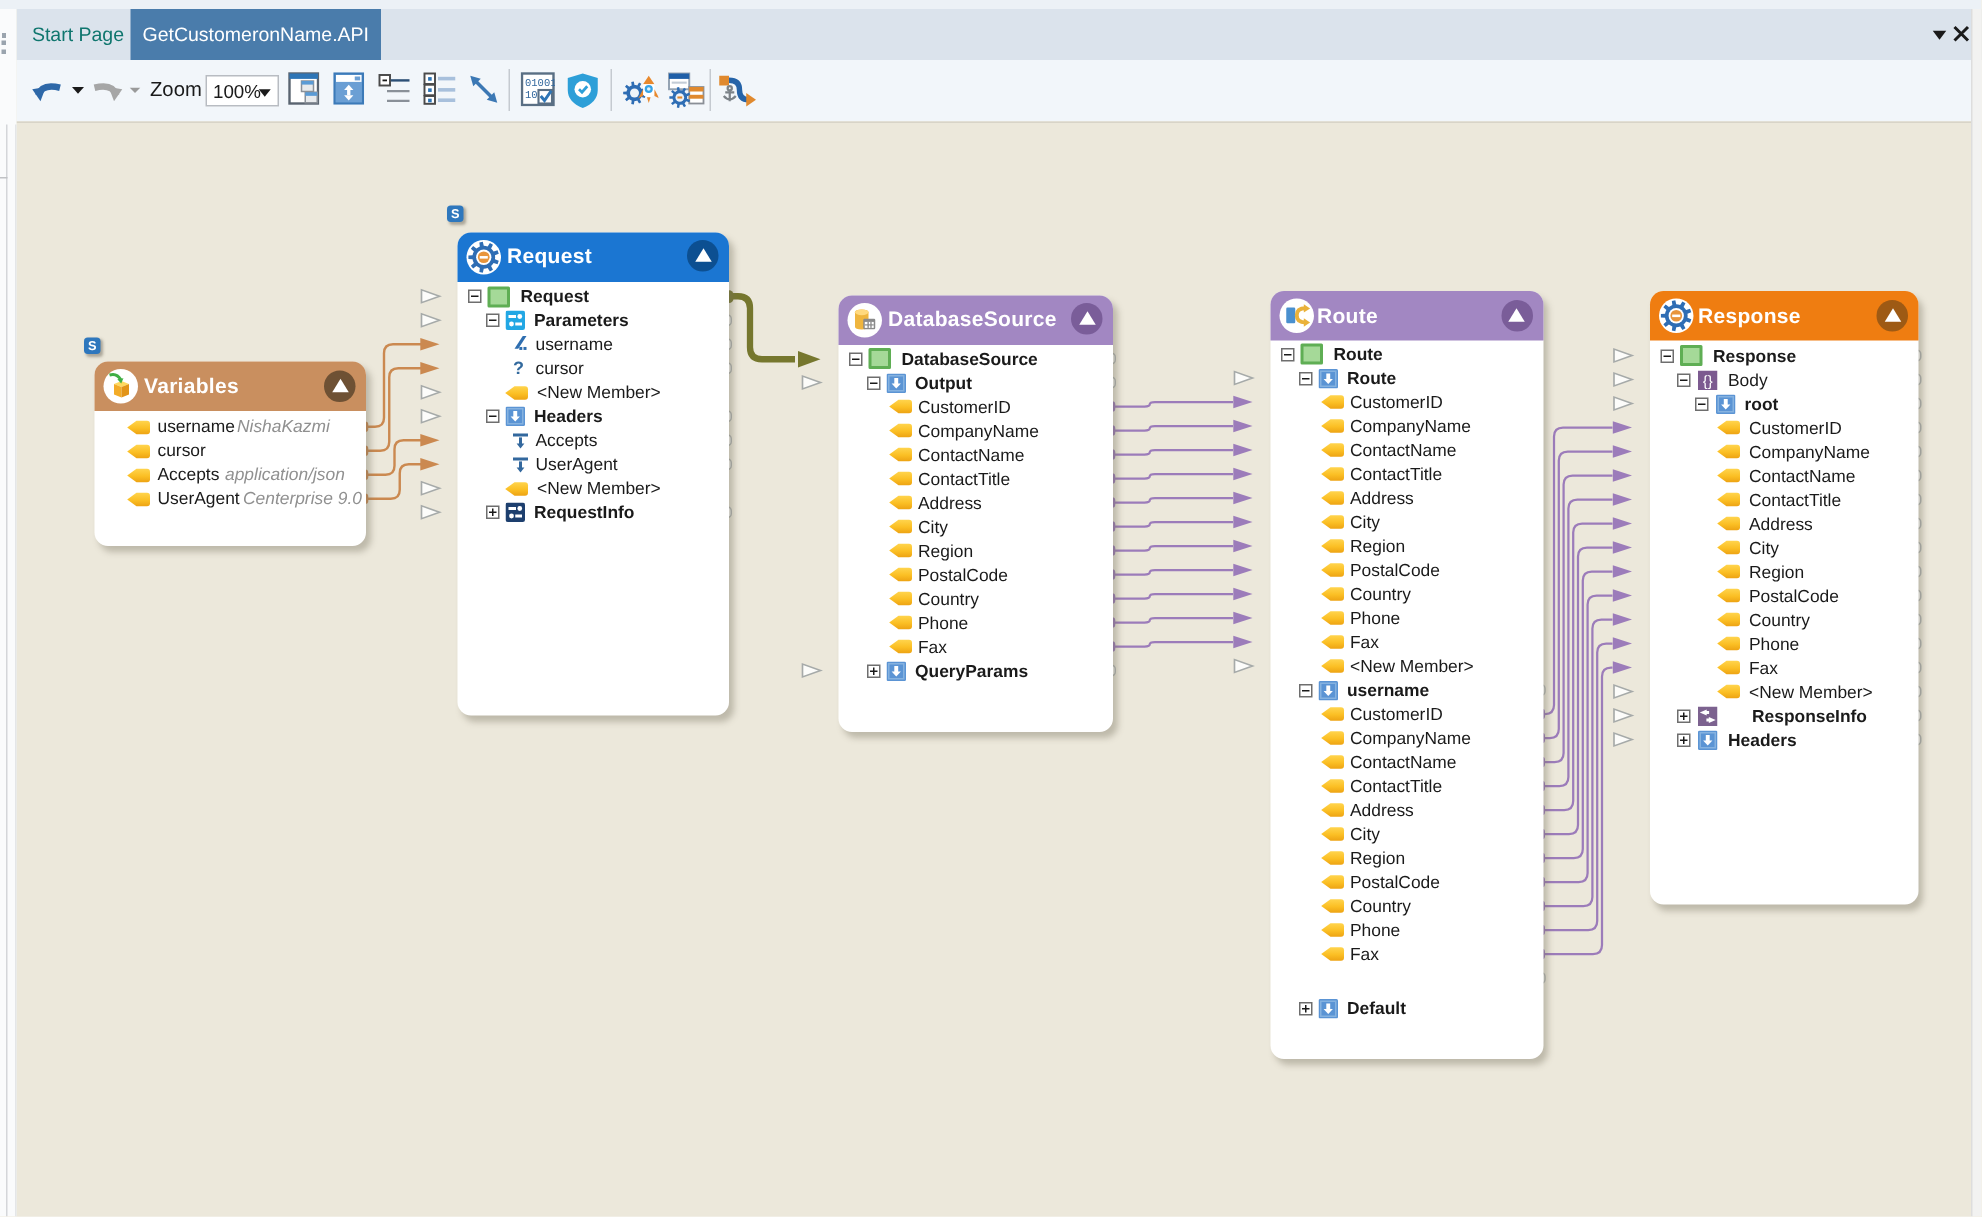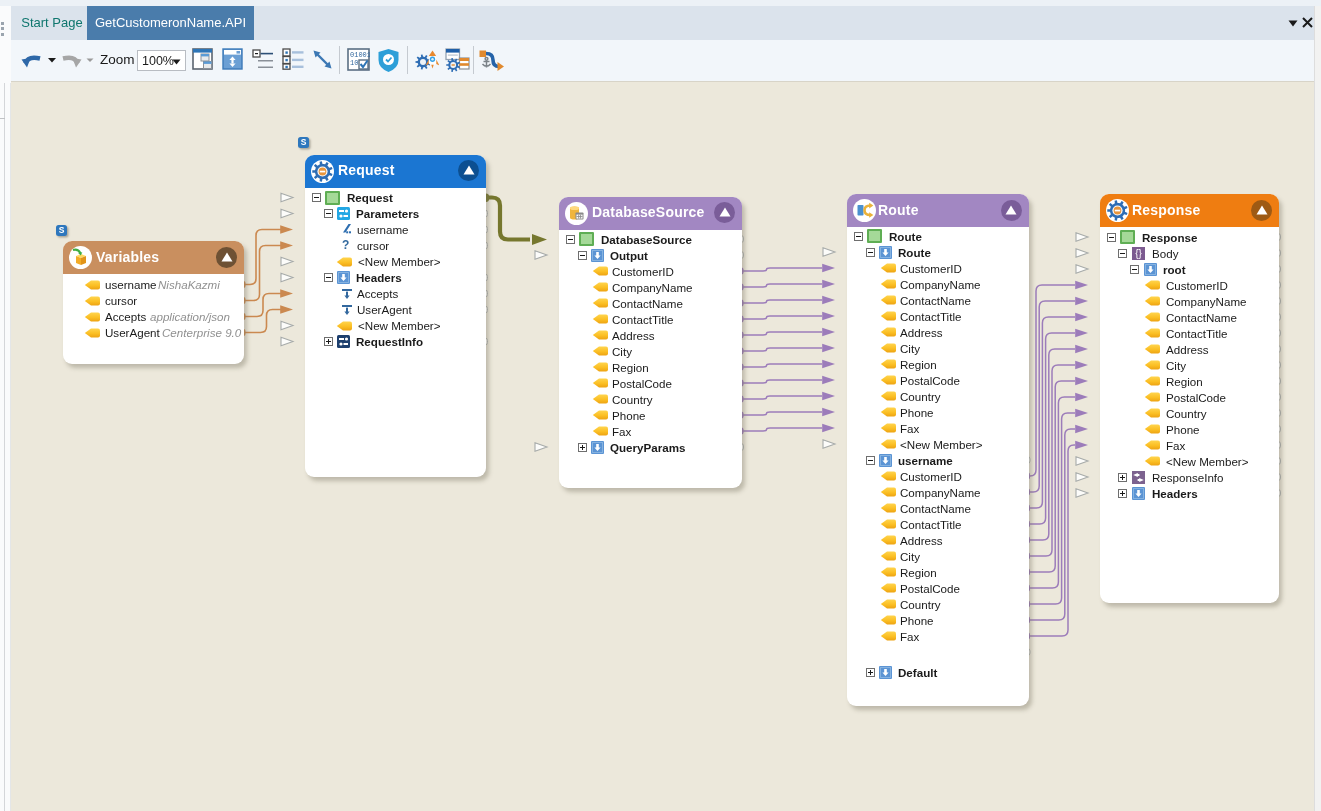--- a/index.html
+++ b/index.html
@@ -1279,21 +1279,21 @@
           <i class="h"></i>
           <i class="v"></i>
         </span>
         <svg class="ic" style="left:32px;top:1.5px" width="13" height="13">
           <rect width="13" height="13" fill="#7c628f"></rect>
           <path d="M5.8 2 L5.8 6 L1.2 4 Z" fill="#fff"></path>
           <rect x="4.8" y="3" width="2.6" height="2" fill="#fff"></rect>
           <path d="M7.2 7 L11.8 9 L7.2 11 Z" fill="#fff"></path>
           <rect x="5.6" y="8" width="2.6" height="2" fill="#fff"></rect>
         </svg>
-        <span class="tx" style="left:52px;font-weight:normal">ResponseInfo</span>
+        <span class="tx" style="left:68px;font-weight:bold">ResponseInfo</span>
       </div>
       <div class="row" style="left:0;top:291.0px">
         <span class="exp" style="left:18px;top:3.5px">
           <i class="h"></i>
           <i class="v"></i>
         </span>
         <svg class="ic" style="left:32px;top:1.5px" width="13" height="13">
           <rect width="13" height="13" rx="1" fill="#5b94d4"></rect>
           <rect x="1.5" y="1.5" width="10" height="10" fill="none" stroke="#85b2e0" stroke-width="1"></rect>
           <path d="M6.5 10 L3.4 6.6 H5.2 V3 H7.8 V6.6 H9.6 Z" fill="#fff"></path>

